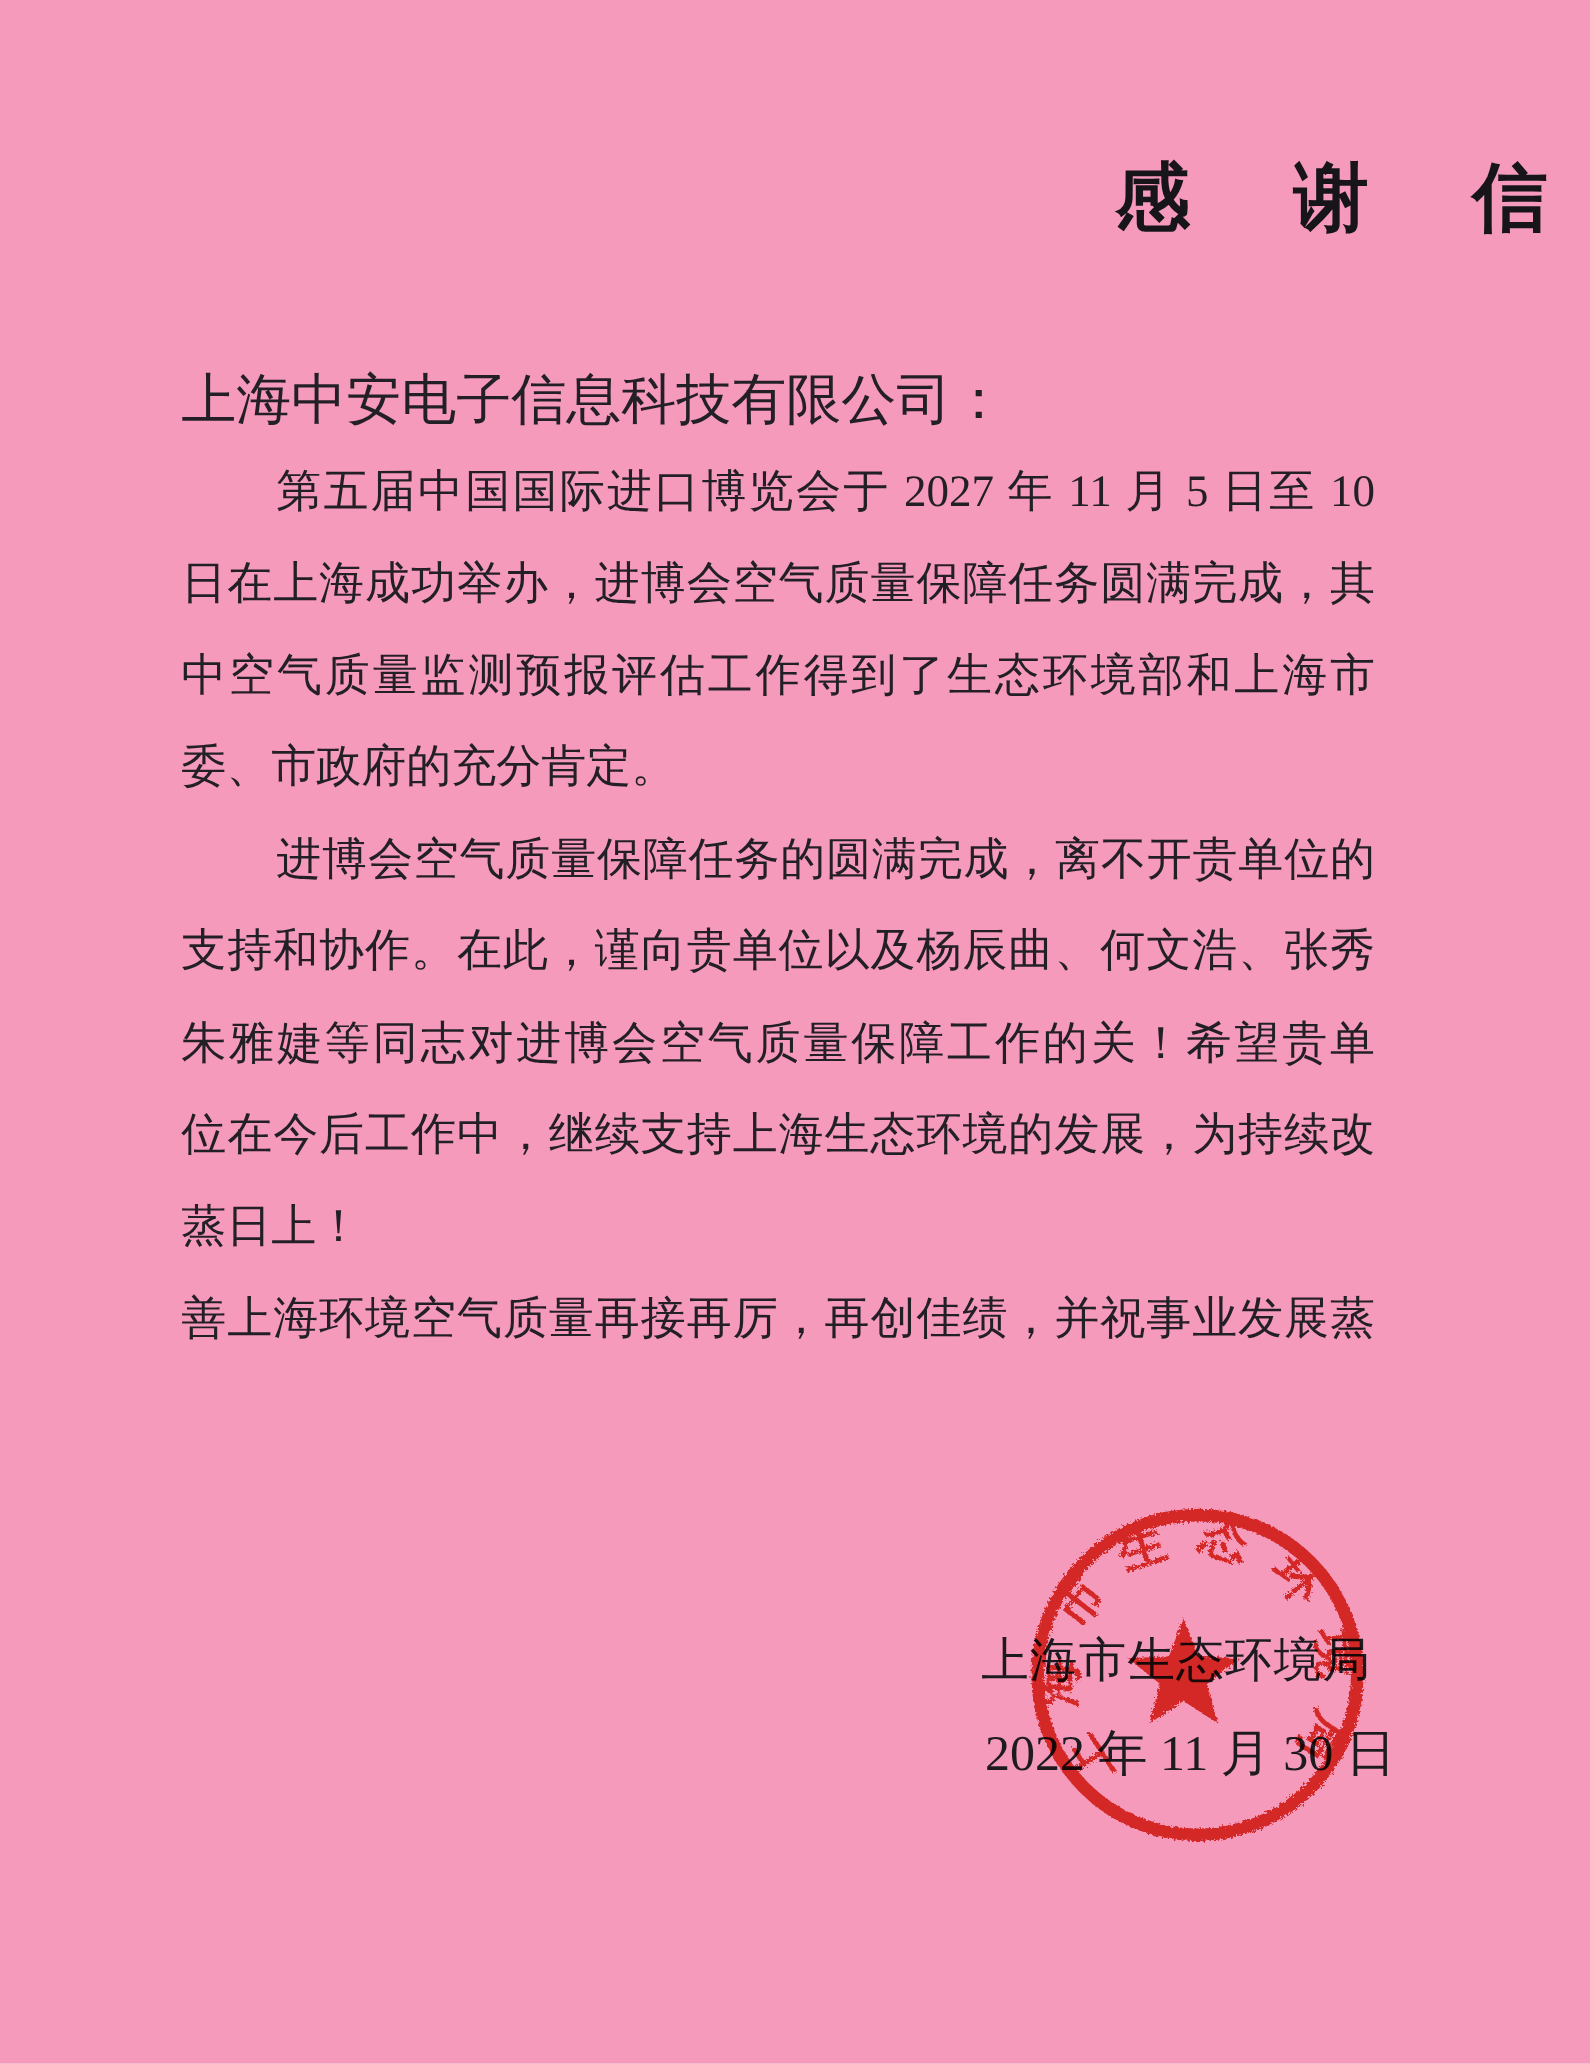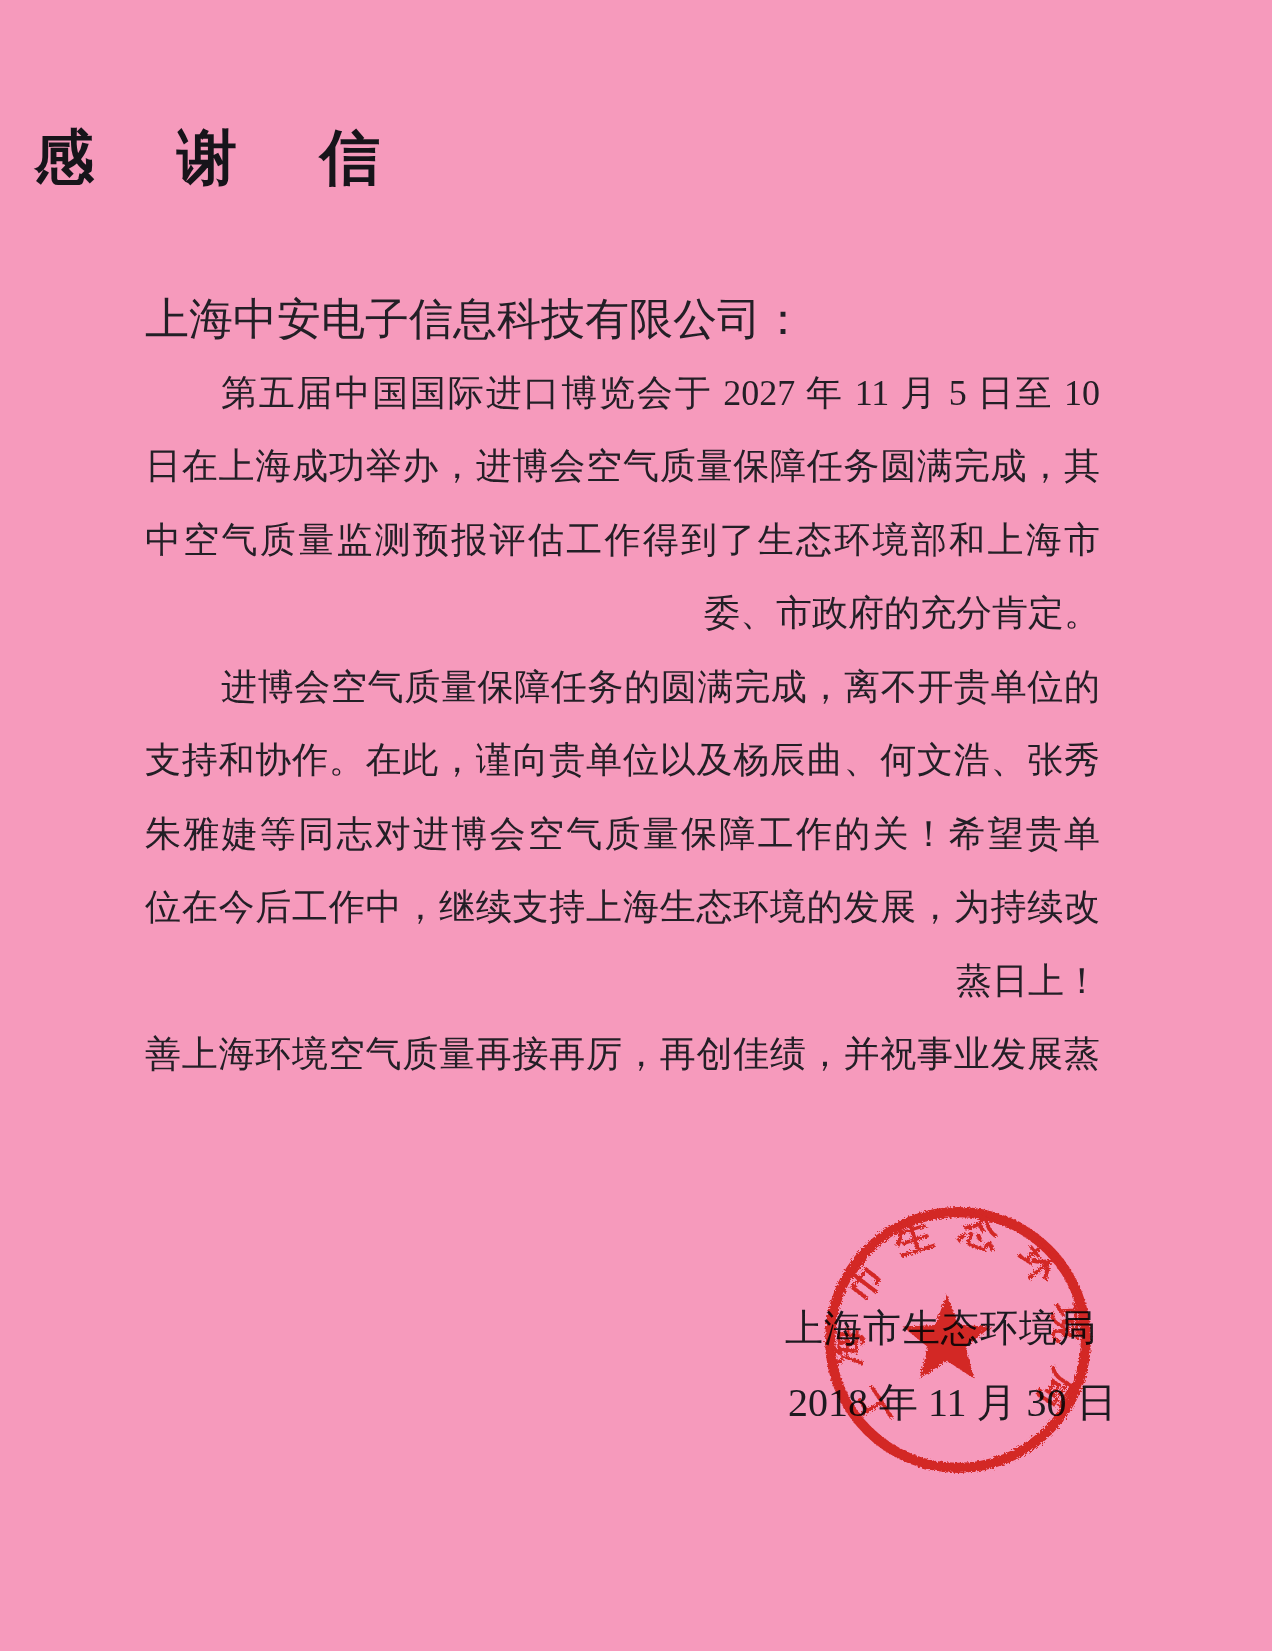--- a/index.html
+++ b/index.html
@@ -12,34 +12,33 @@
     position:relative;
     width:1272px; height:1651px;
     background:#f69abc;
     background-image:linear-gradient(90deg, #f79cbe 0%, #f69abc 20%, #f69abc 78%, #f below 0%),
                      linear-gradient(180deg, #f79dbf 0%, #f69abc 8%, #f598ba 92%, #f496b8 100%);
     overflow:hidden;
     color:#262229;
   }
   .title {
     position:absolute; top:118px; left:0; width:1272px;
-    text-align:left;
+    text-align:right;
     font-size:60px; font-weight:bold;
     letter-spacing:34px; text-indent:34px;
     color:#17141a;
   }
   .body-block {
     position:absolute; left:145px; top:283px; width:955px;
   }
   .body-line {
     height:73.5px; line-height:73.5px;
     font-size:36px;
     white-space:nowrap;
     color:#231f26;
-    text-align:right;
   }
   .body-line.justify {
     white-space:normal;
     text-align:justify;
     text-align-last:justify;
   }
   .body-line.indent { padding-left:76px; }
   .salutation {
     height:73.5px; line-height:73.5px; font-size:44px; color:#231f26;
   }
@@ -77,21 +76,21 @@
         <div class="body-line indent justify">进博会空气质量保障任务的圆满完成，离不开贵单位的</div>
         <div class="body-line justify">支持和协作。在此，谨向贵单位以及杨辰曲、何文浩、张秀</div>
         <div class="body-line justify">朱雅婕等同志对进博会空气质量保障工作的关！希望贵单</div>
         <div class="body-line justify">位在今后工作中，继续支持上海生态环境的发展，为持续改</div>
         <div class="body-line">蒸日上！</div>
         <div class="body-line justify">善上海环境空气质量再接再厉，再创佳绩，并祝事业发展蒸</div>
       </div>
   </div>
 
   <div class="signature-line">上海市生态环境局</div>
-  <div class="date-line">2018 年 11 月 30 日</div>
+  <div class="date-line">2022 年 11 月 30 日</div>
 
   <svg class="seal" viewBox="0 0 270 270" xmlns="http://www.w3.org/2000/svg">
     <defs>
       <filter id="rough" x="-10%" y="-10%" width="120%" height="120%">
         <feTurbulence type="fractalNoise" baseFrequency="0.55" numOctaves="2" seed="7" result="n"></feTurbulence>
         <feDisplacementMap in="SourceGraphic" in2="n" scale="5"></feDisplacementMap>
       </filter>
       <path id="sealArc" d="M 72.6 209.3 A 97 97 0 1 1 197.4 209.3" fill="none"></path>
     </defs>
     <g filter="url(#rough)">

